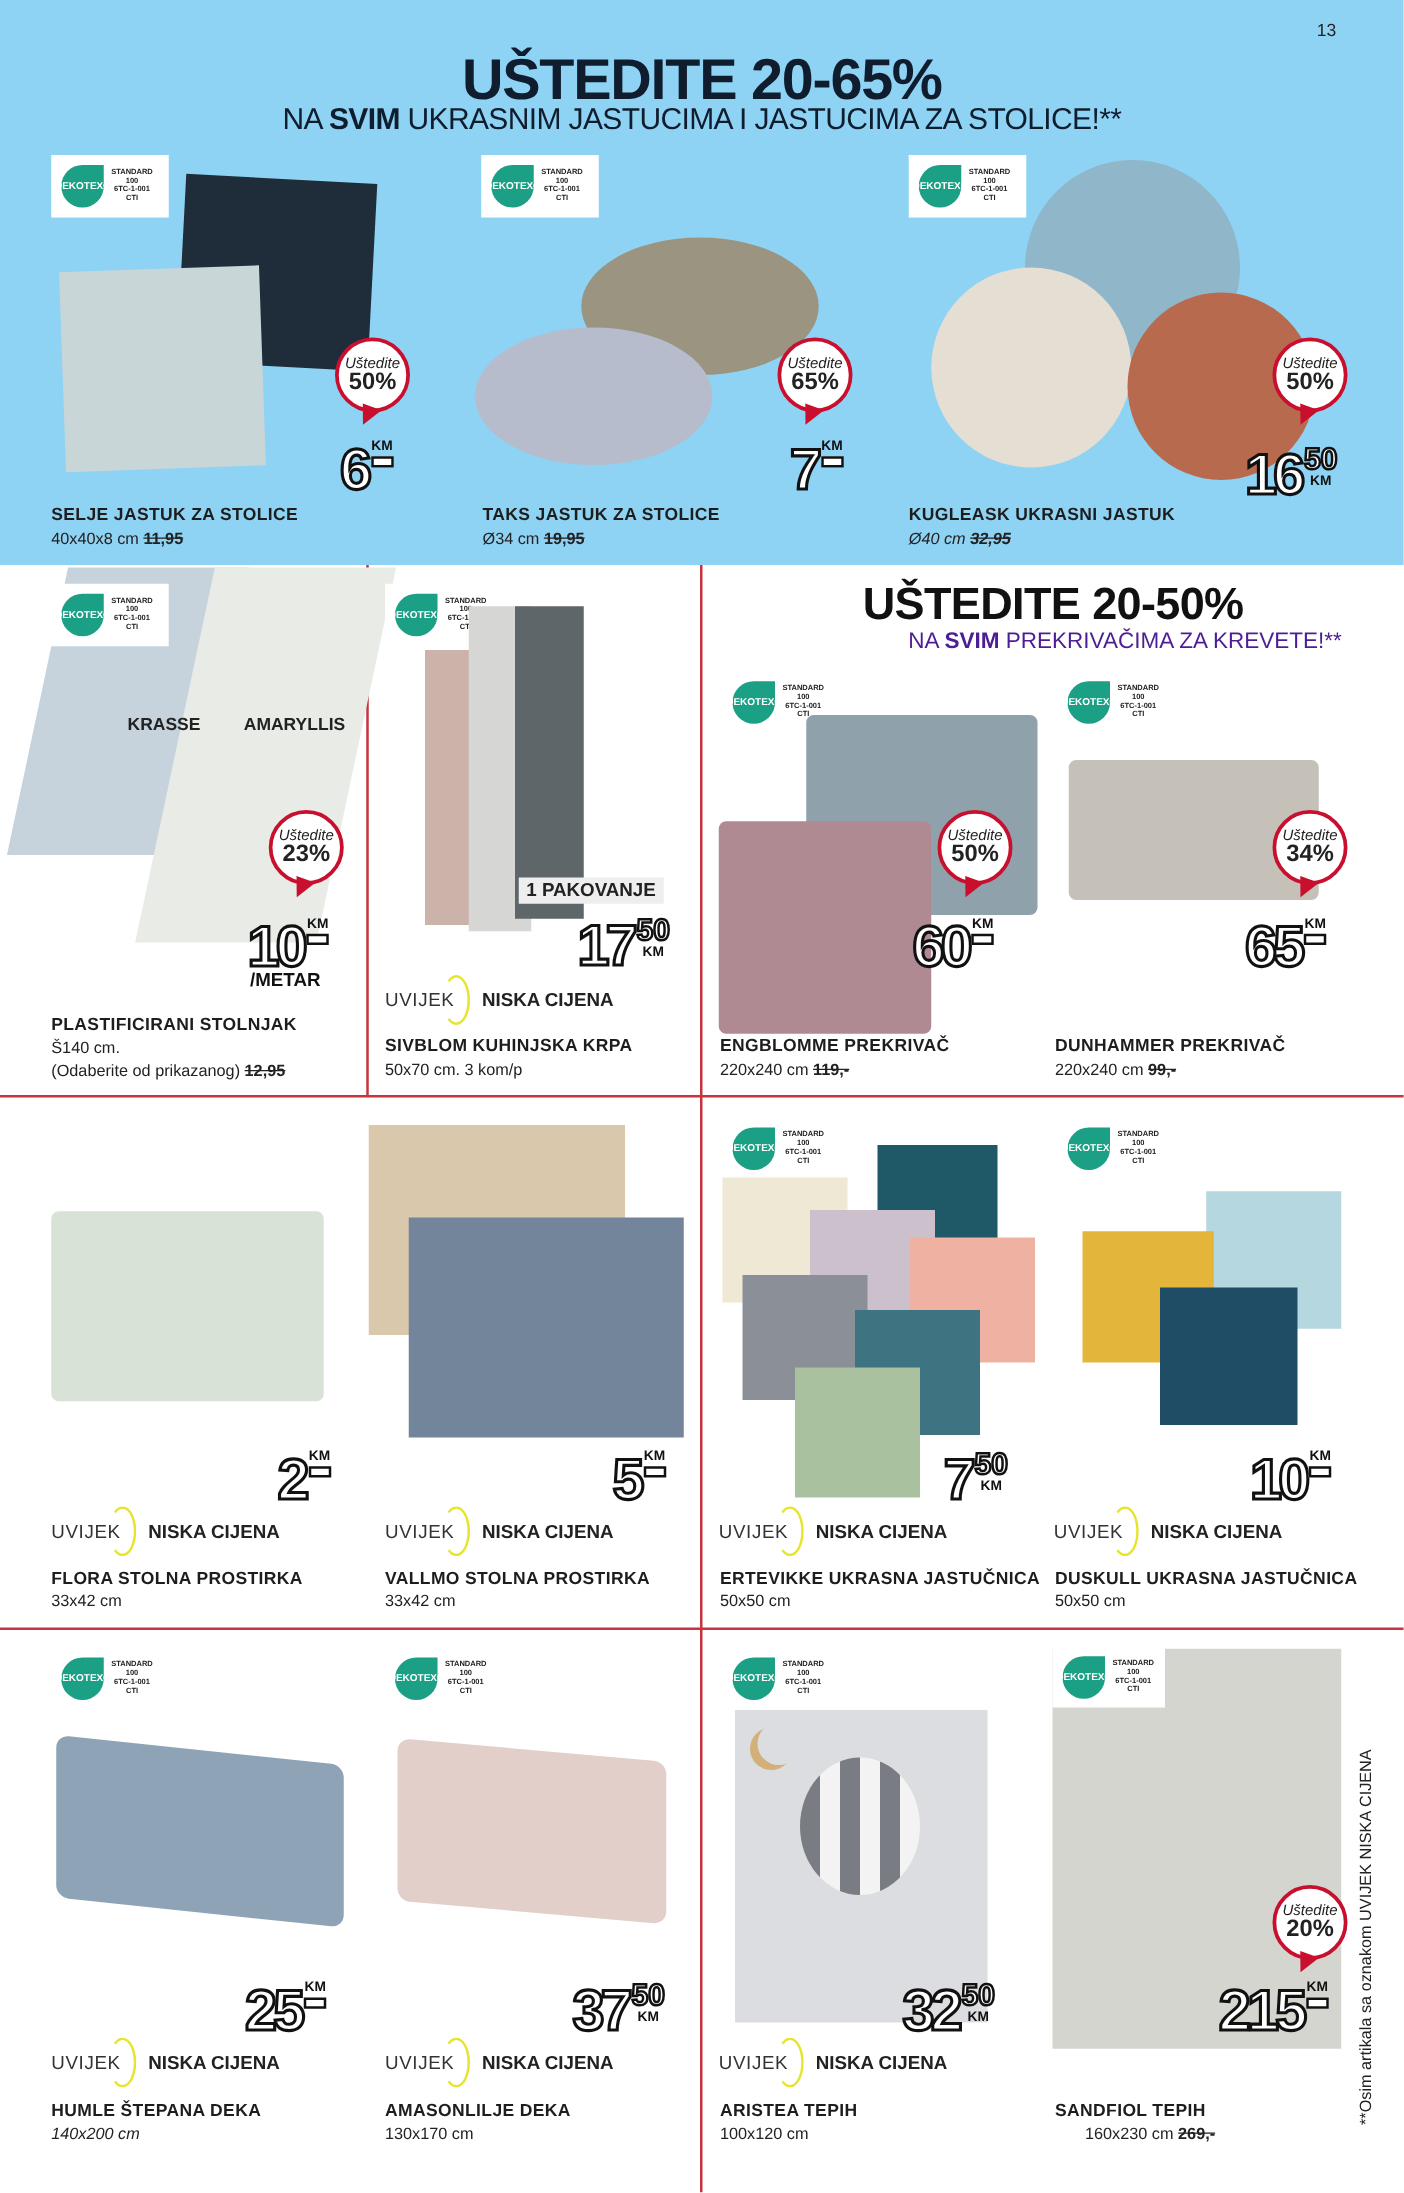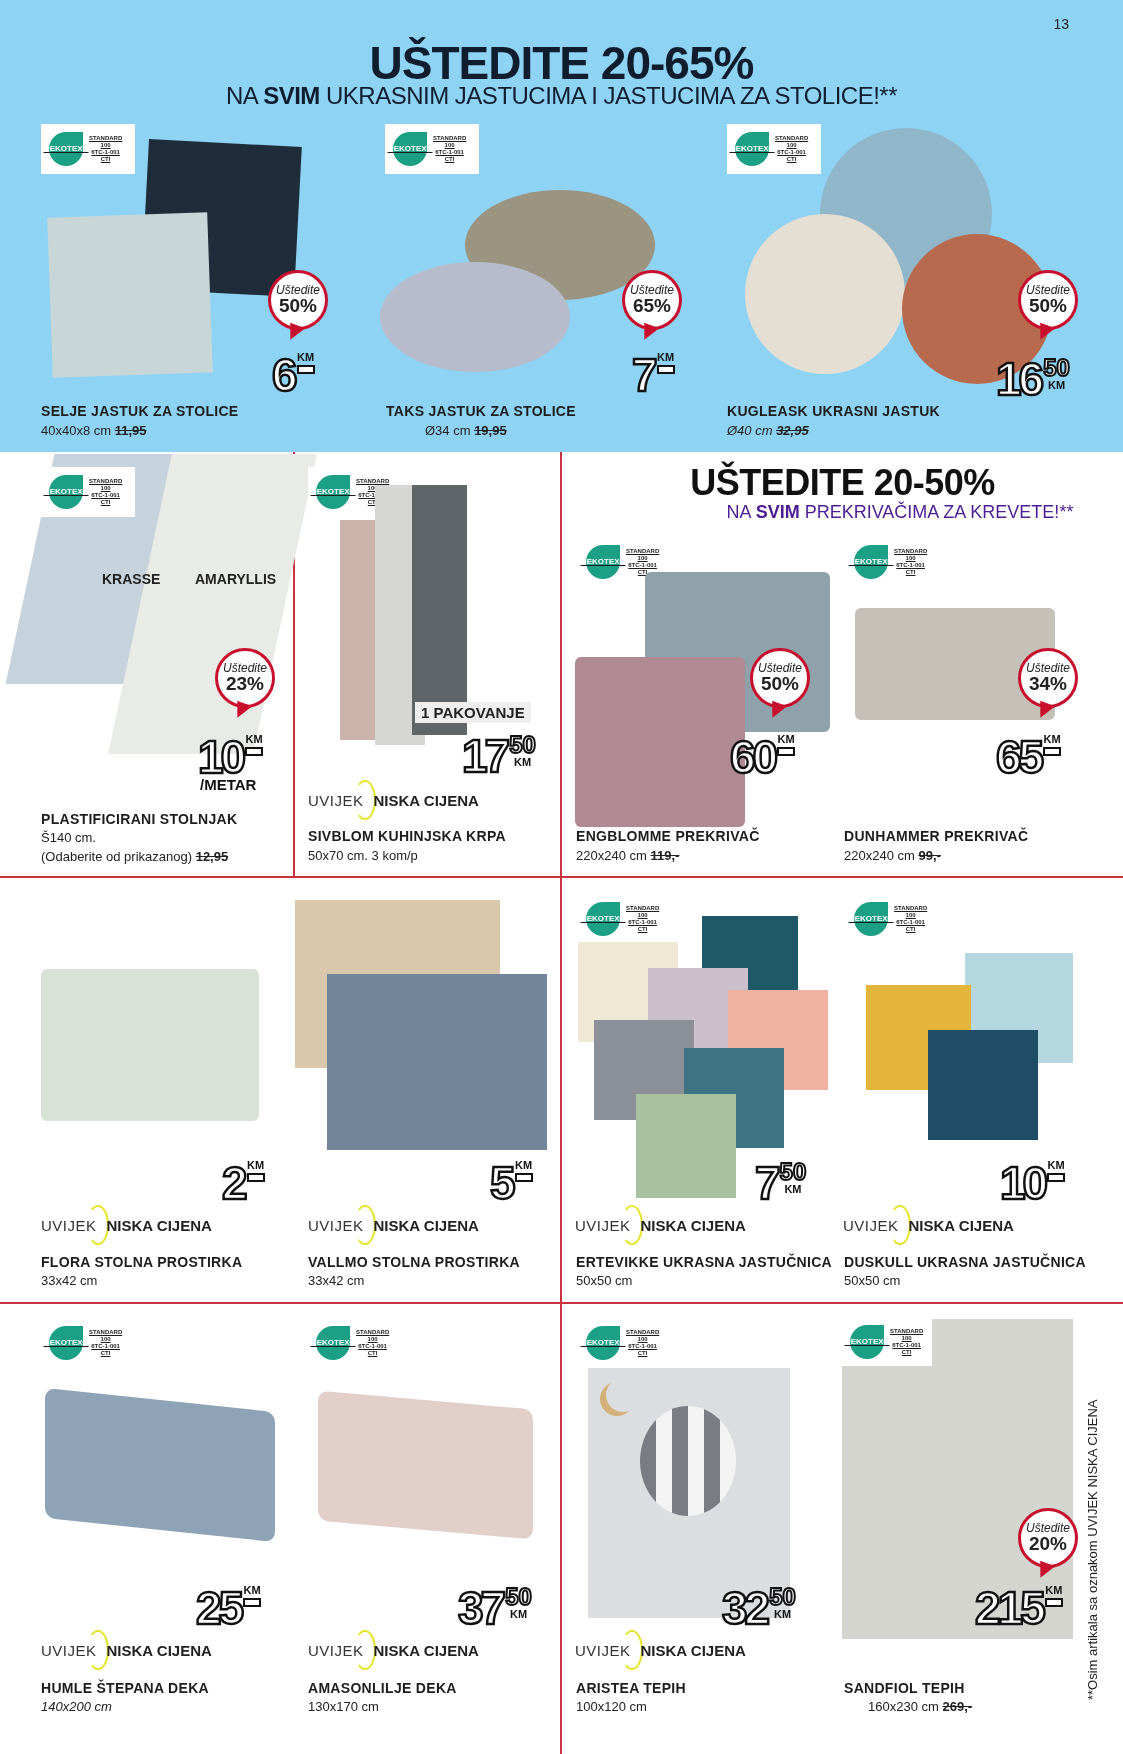--- a/index.html
+++ b/index.html
@@ -7,42 +7,42 @@
   .page { position: relative; width: 1123px; height: 1754px; }
 
   .hero { position: absolute; left: 0; top: 0; width: 1123px; height: 452px; background: #8fd3f4; }
   .page-num { position: absolute; right: 54px; top: 16px; font-size: 14px; color: #222; }
   .hero-title { position: absolute; left: 0; width: 1123px; top: 36px; text-align: center; font-size: 46px; font-weight: 700; color: #0f1d2e; letter-spacing: -1px; font-family: "Liberation Sans Narrow", "Liberation Sans", sans-serif; }
   .hero-sub { position: absolute; left: 0; width: 1123px; top: 82px; text-align: center; font-size: 24px; color: #0f1d2e; letter-spacing: -0.5px; }
   .hero-sub b { font-weight: 700; }
   .v-line { position: absolute; width: 2px; background: #c8333f; }
   .h-line { position: absolute; height: 2px; background: #c8333f; }
 
-  .oeko { position: absolute; width: 94px; height: 50px; background: #fff; display: flex; align-items: center; padding-left: 8px; text-decoration: underline; }
+  .oeko { position: absolute; width: 94px; height: 50px; background: #fff; display: flex; align-items: center; padding-left: 8px; }
   .oeko-drop { width: 34px; height: 34px; background: #1b9f85; border-radius: 50% 0 50% 50%; color: #fff; font-size: 8px; font-weight: 700; display: flex; align-items: center; justify-content: center; text-align: center; line-height: 1; }
   .oeko-text { margin-left: 6px; font-size: 6px; font-weight: 700; text-align: center; color: #222; line-height: 1.2; }
 
   .prod-img { position: absolute; }
   .badge { position: absolute; width: 60px; height: 60px; background: #fff; border: 3px solid #c8102e; border-radius: 50%; display: flex; flex-direction: column; align-items: center; justify-content: center; }
   .badge::after { content: ""; position: absolute; bottom: -14px; left: 16px; width: 0; height: 0; border-left: 6px solid transparent; border-right: 10px solid transparent; border-top: 16px solid #c8102e; transform: rotate(20deg); }
   .badge-lbl { font-size: 12px; font-style: italic; color: #222; line-height: 1; }
   .badge-pct { font-size: 19px; font-weight: 700; color: #222; line-height: 1.05; }
 
   .price { position: absolute; display: flex; align-items: flex-start; font-weight: 900; color: #fff; }
   .price-main { font-size: 46px; line-height: 1; -webkit-text-stroke: 2.5px #111; letter-spacing: -3px; font-family: "Liberation Sans", sans-serif; font-weight: 700; }
   .price-side { display: flex; flex-direction: column; align-items: center; margin-left: 2px; }
   .price-cents { font-size: 24px; -webkit-text-stroke: 2px #111; color: #fff; line-height: 1; font-weight: 700; }
   .price-km { font-size: 11px; color: #111; font-weight: 700; line-height: 1; -webkit-text-stroke: 0; }
   .price-dash { width: 18px; height: 9px; border: 2.5px solid #111; background: #fff; margin-top: 2px; }
   .price-unit { position: absolute; font-size: 15px; font-weight: 700; color: #111; }
 
   .uvijek { position: absolute; display: flex; align-items: center; font-size: 15px; }
   .uv-a { color: #333; letter-spacing: 0.5px; }
   .uv-ring { width: 22px; height: 40px; border: 2px solid #e6e42b; border-left-color: transparent; border-radius: 50%; margin: 0 -6px 0 -10px; }
-  .uv-b { color: #222; font-weight: 700; margin-left: 4px; }
+  .uv-b { color: #222; font-weight: 700; margin-left: 16px; }
 
   .pname { position: absolute; font-size: 14px; font-weight: 700; color: #1d1d1d; letter-spacing: 0.3px; }
   .pdesc { position: absolute; font-size: 13px; color: #222; }
   .pdesc s { font-weight: 700; }
 
   .tag-label { position: absolute; font-size: 14px; font-weight: 700; color: #222; }
   .pakovanje { position: absolute; background: #eee; padding: 2px 6px; font-size: 15px; font-weight: 700; color: #222; }
 
   .sec2-title { position: absolute; left: 562px; width: 561px; top: 462px; text-align: center; font-size: 36px; font-weight: 700; color: #111; letter-spacing: -0.5px; }
   .sec2-sub { position: absolute; left: 562px; width: 676px; top: 502px; text-align: center; font-size: 18px; color: #4c1d95; }
@@ -104,21 +104,21 @@
       <span class="badge-pct">65%</span>
     </div>
   <div class="price" style="left:632px;top:352px;">
       <span class="price-main">7</span>
       <span class="price-side">
         <span class="price-km">KM</span>
         <span class="price-dash"></span>
       </span>
     </div>
   <div class="pname" style="left:386px;top:403px;">TAKS JASTUK ZA STOLICE</div>
-  <div class="pdesc" style="left:386px;top:423px;margin-left:39px;"><span>Ø34 cm</span> <s>19,95</s></div>
+  <div class="pdesc" style="left:386px;top:423px;"><span>Ø34 cm</span> <s>19,95</s></div>
 
   <div class="oeko" style="left:727px;top:124px;">
       <div class="oeko-drop">
         <span>OEKO</span>
         <br>
         <span>TEX®</span>
       </div>
       <div class="oeko-text"><span>STANDARD</span><br><span>100</span><br><span>6TC-1-001</span><br><span>CTI</span></div>
     </div>
   <div class="prod-img" style="left:820px;top:128px;width:172px;height:172px;background:#8fb6c9;border-radius:50%;"></div>

